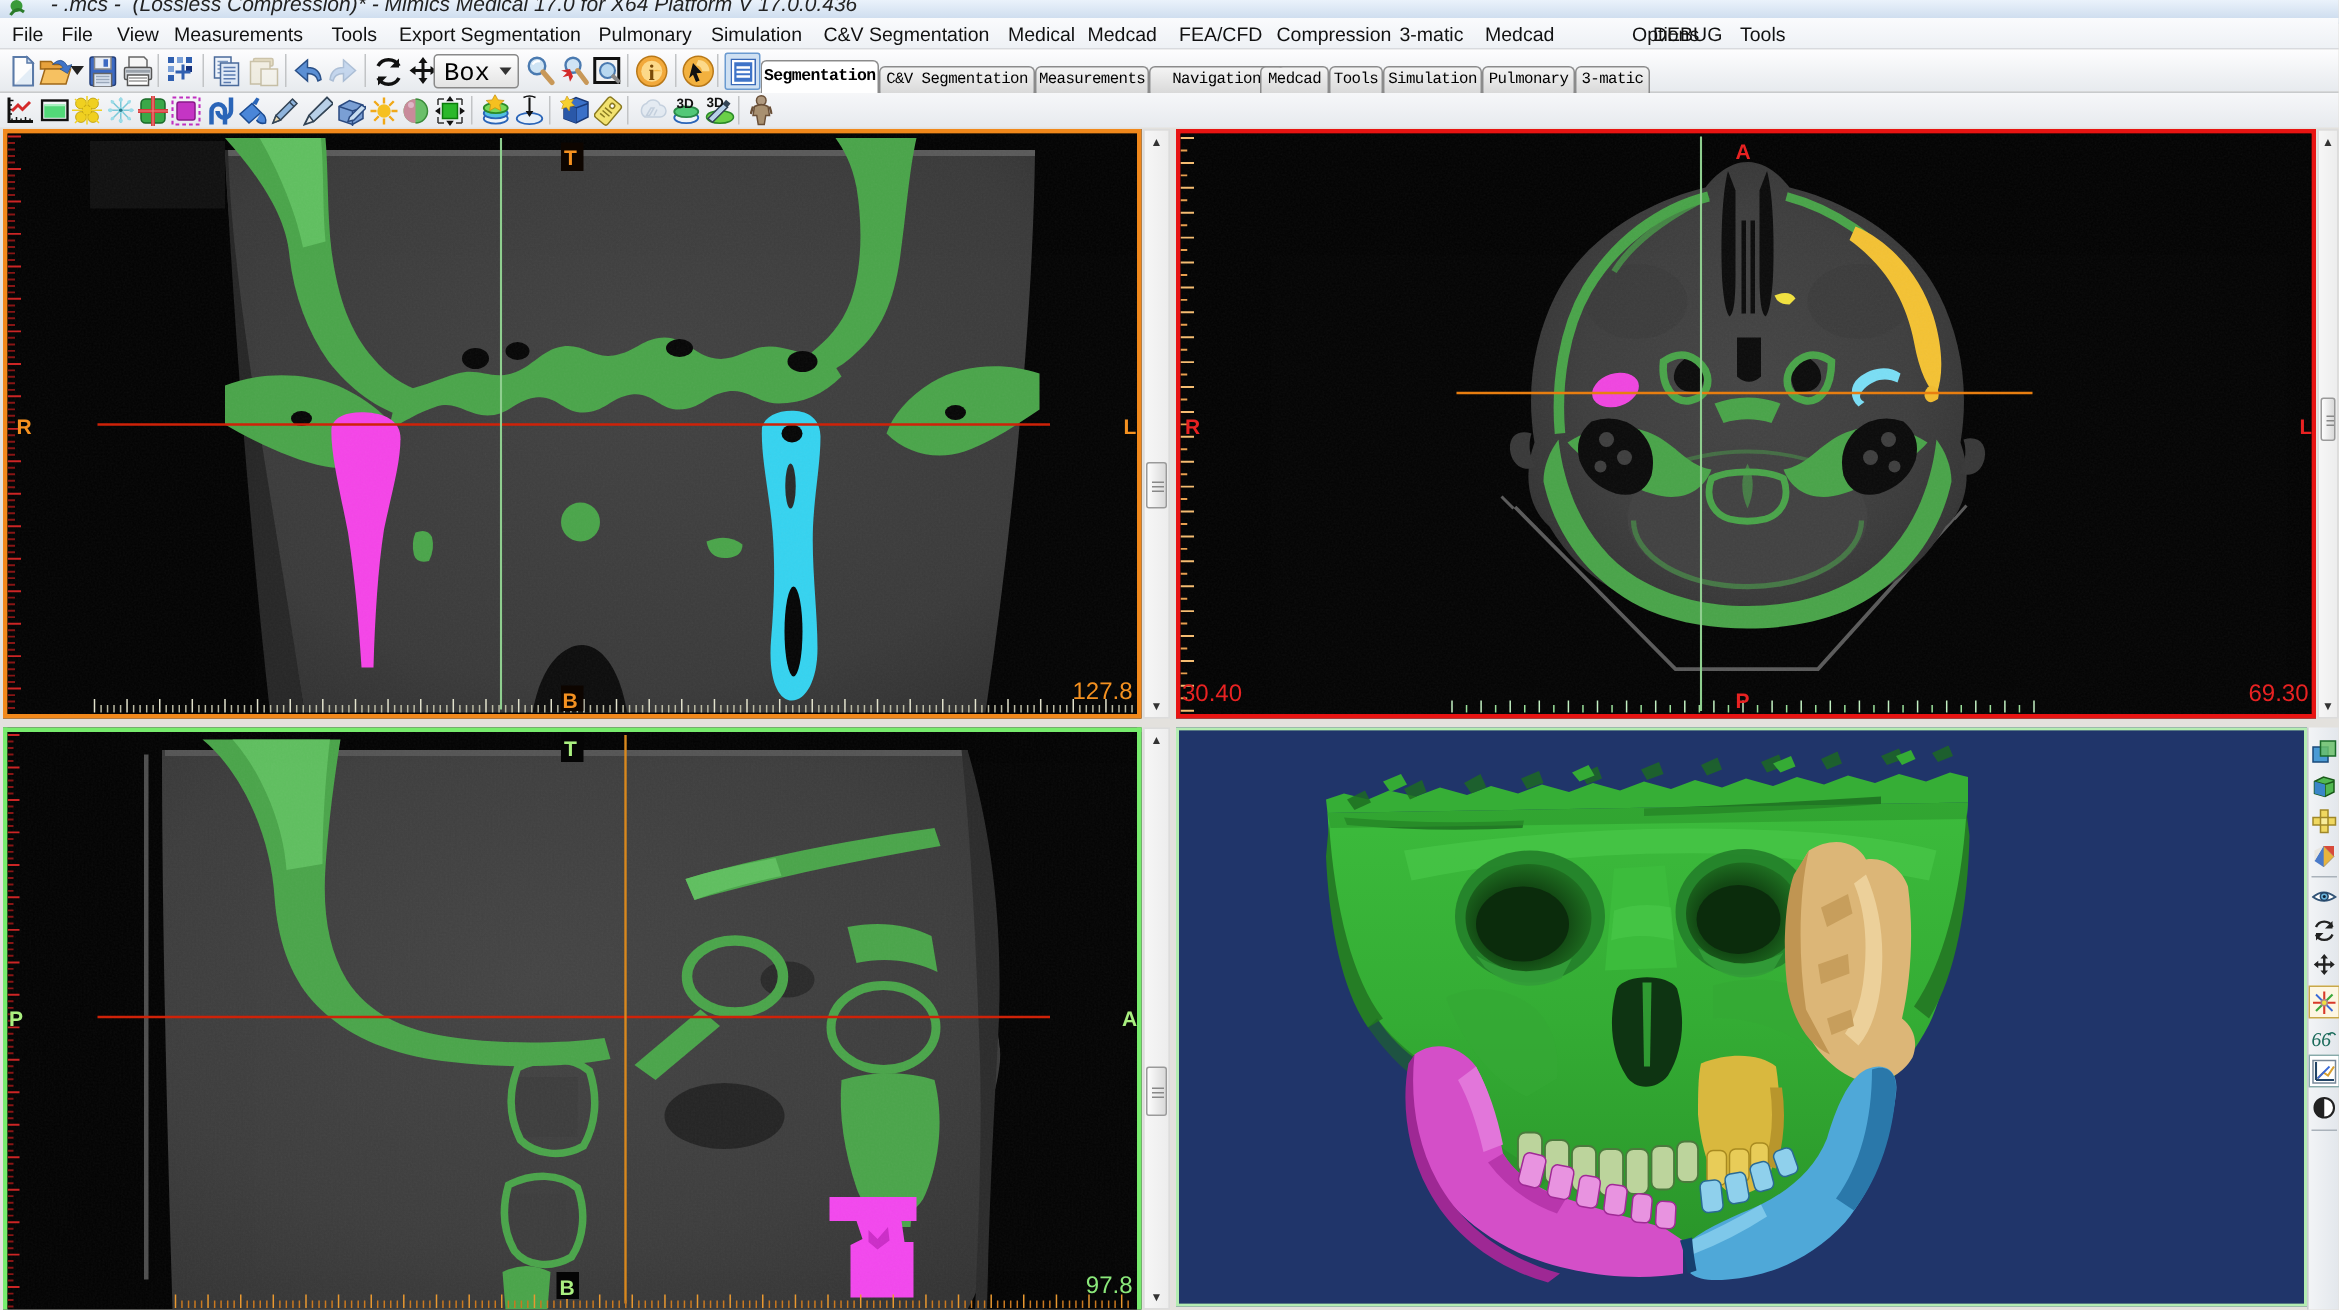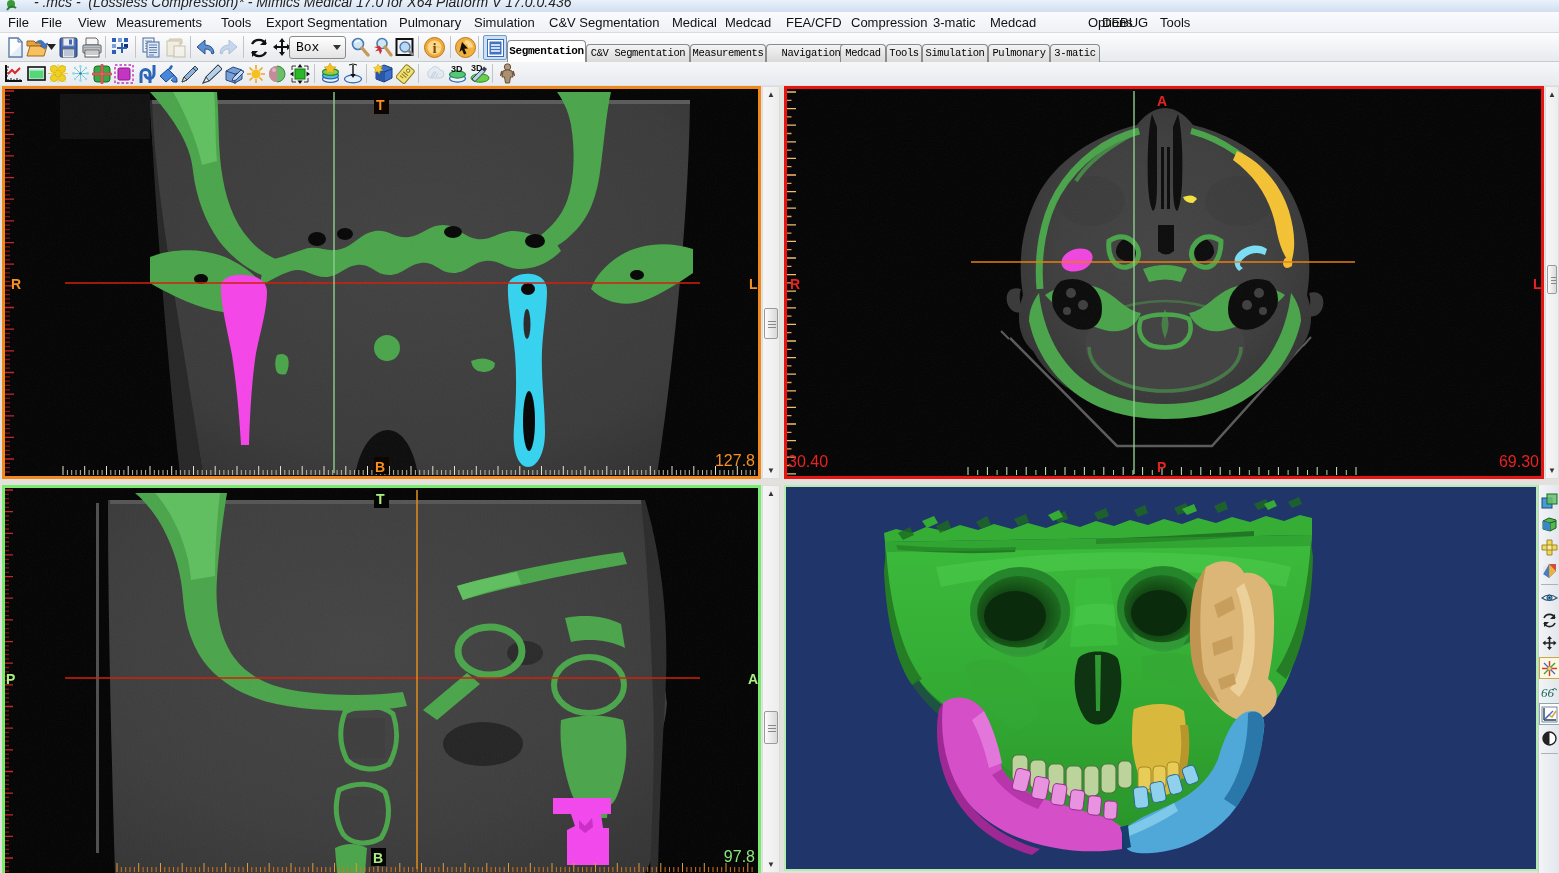--- a/index.html
+++ b/index.html
@@ -13,21 +13,21 @@
 #menubar{top:12px;left:0;width:1559px;height:21px;background:linear-gradient(#fafbfd,#eef1f5);border-bottom:1px solid #d8dade;}
 .mi{position:absolute;top:3px;font-size:13px;color:#111;}
 
 #toolbar1{top:33px;left:0;width:1559px;height:29px;background:linear-gradient(#fdfdfe,#e7eaee);border-bottom:1px solid #c8cacc;}
 #toolbar2{top:62px;left:0;width:1559px;height:23px;background:linear-gradient(#f6f7f9,#e7eaee);}
 .sep1{position:absolute;top:3px;width:1px;height:22px;background:#c2c4c6;}
 .sep2{position:absolute;top:2px;width:1px;height:19px;background:#c2c4c6;}
 .ticon{position:absolute;}
 
 #boxdd{left:289px;top:3px;width:57px;height:23px;background:linear-gradient(#fff,#e3e3e3);border:1px solid #8a8a8a;border-radius:3px;}
-#boxdd span{position:absolute;left:6px;top:3px;font-family:"Liberation Mono",monospace;font-size:13px;color:#000;}
+#boxdd span{position:absolute;left:6px;top:3px;font-family:"Liberation Mono",monospace;font-size:17px;color:#000;}
 #boxdd .da{position:absolute;right:4px;top:8px;width:0;height:0;border-left:4px solid transparent;border-right:4px solid transparent;border-top:5px solid #333;}
 
 .tab{position:absolute;height:18px;top:11px;background:linear-gradient(#f4f4f4,#d9d9d9);border:1px solid #8b8b8b;border-bottom:none;border-radius:4px 4px 0 0;font-family:"Liberation Mono",monospace;font-size:10.5px;letter-spacing:-0.4px;color:#000;text-align:center;line-height:17px;white-space:nowrap;overflow:hidden;}
 .tab.active{top:7px;height:22px;background:#fff;font-weight:bold;font-size:11px;line-height:21px;z-index:3;}
 
 .vp{position:absolute;background:#000;}
 #vp1{left:2px;top:86px;width:759px;height:393px;border:3px solid #f1881b;}
 #vp2{left:784px;top:86px;width:760px;height:393px;border:3px solid #e81412;}
 #vp3{left:2px;top:485px;width:759px;height:388px;border:3px solid #77ec6d;border-bottom:none;}
 #vp4{left:784px;top:485px;width:754px;height:386px;border:2px solid #b4ecb2;background:#20356a;}

